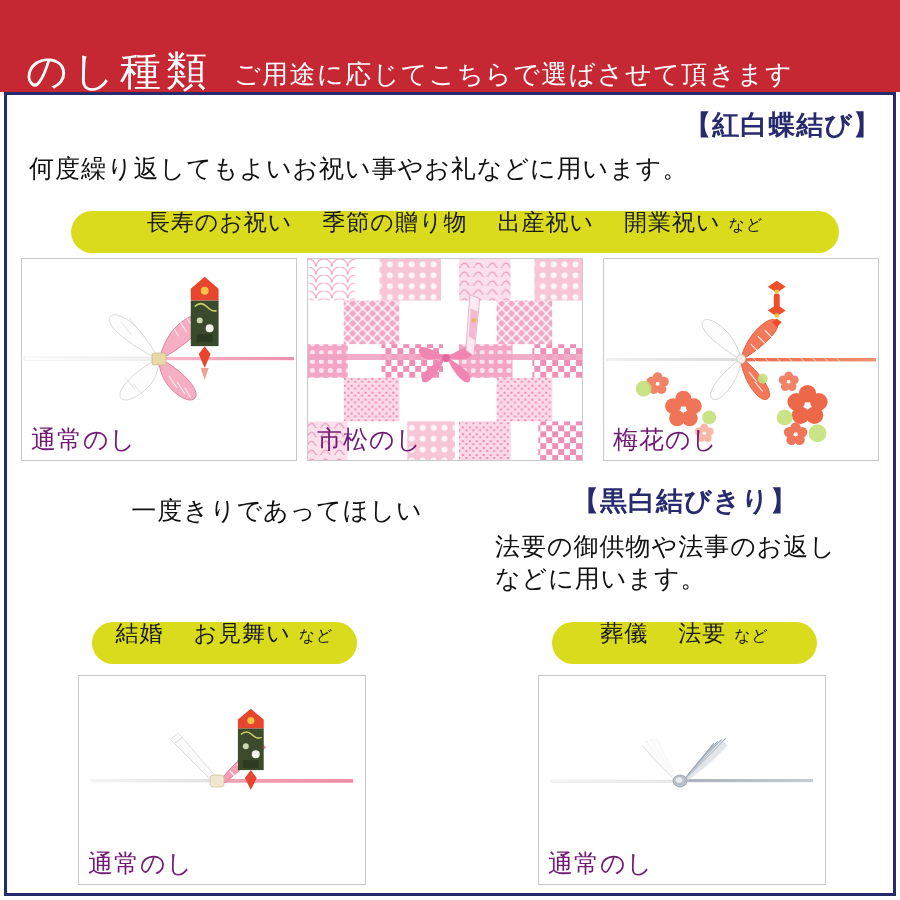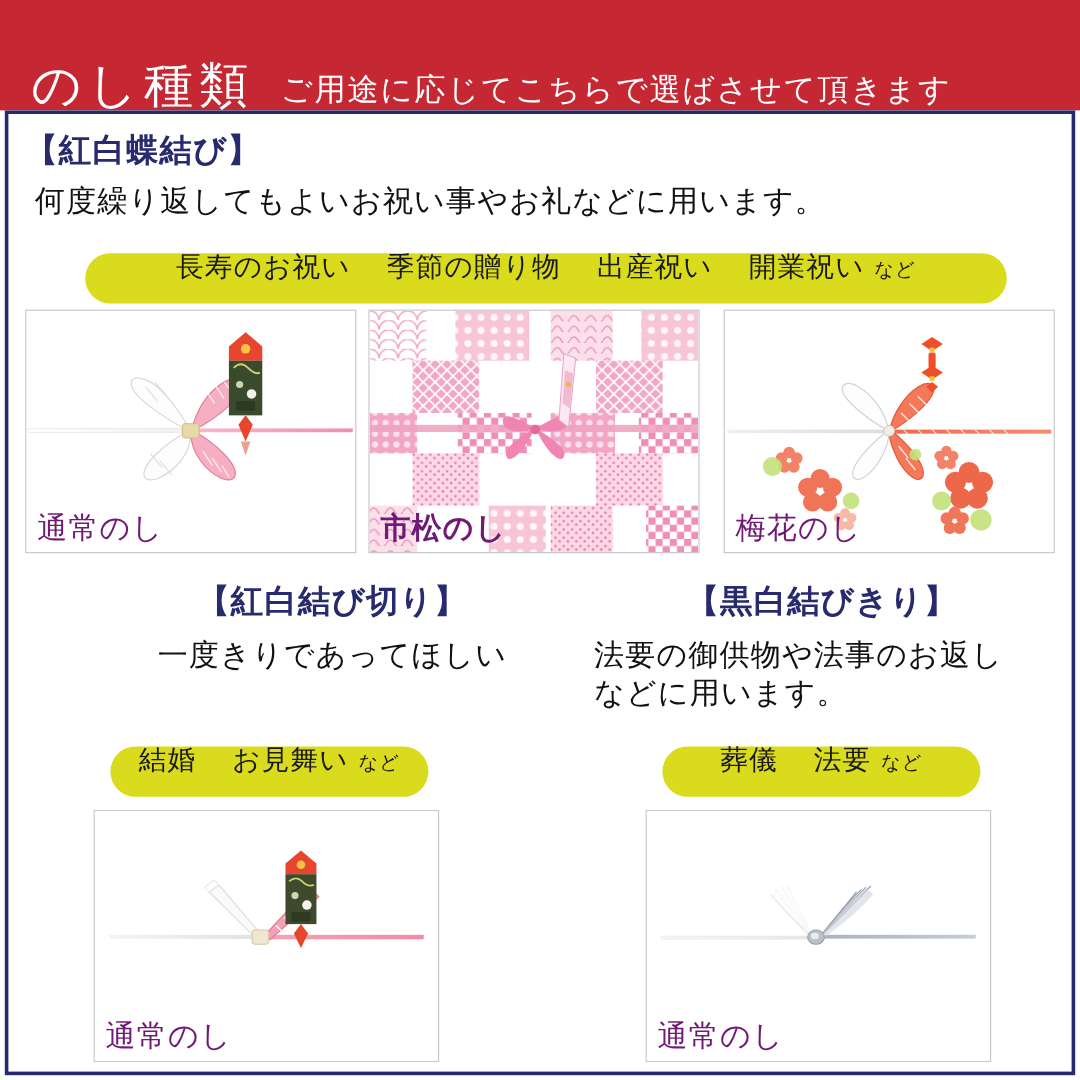--- a/index.html
+++ b/index.html
@@ -53,20 +53,21 @@
   }
 
   .section { position: absolute; }
 
   .sec-title {
     color: #282a6e;
     font-size: 27px;
     font-weight: 700;
     letter-spacing: 1px;
     white-space: nowrap;
+    text-align: right;
   }
   .sec-desc {
     color: #111111;
     font-size: 25px;
     letter-spacing: 1px;
     white-space: nowrap;
     line-height: 1.28;
   }
 
   
@@ -192,21 +193,21 @@
             <circle cx="19" cy="52" r="4" fill="#f2f2ea"></circle>
             <rect x="6" y="58" width="16" height="8" fill="#2d3a22"></rect>
             <path d="M14 70 L20 78 L14 92 L8 78 Z" fill="#e8452f"></path>
             <path d="M10 92 L18 92 L14 104 Z" fill="#f0a090"></path>
           </g>
         </svg>
       </div>
       <div class="card-label">通常のし</div>
     </div>
 
-    <div class="card" style="left:300px; top:163px; width:276px; height:203px;font-weight:bold;">
+    <div class="card" style="left:300px; top:163px; width:276px; height:203px;">
       <div class="card-art">
         <svg viewBox="0 0 276 203" preserveAspectRatio="none">
           <defs>
             <pattern id="dotsA" width="11" height="11" patternUnits="userSpaceOnUse">
               <rect width="11" height="11" fill="#f7c5d6"></rect>
               <circle cx="5.5" cy="5.5" r="3" fill="#ffffff" opacity="0.85"></circle>
             </pattern>
             <pattern id="dotsB" width="9" height="9" patternUnits="userSpaceOnUse">
               <rect width="9" height="9" fill="#f2a6c3"></rect>
               <circle cx="4.5" cy="4.5" r="2.6" fill="#fce3ee"></circle>
@@ -351,21 +352,20 @@
             <circle cx="182" cy="160" r="8"></circle>
             <circle cx="215" cy="176" r="9"></circle>
             <circle cx="160" cy="121" r="5"></circle>
           </g>
         </svg>
       </div>
       <div class="card-label">梅花のし</div>
     </div>
 
     <div class="section" style="left:80px; top:388px; width:380px; text-align:center;">
-      <div class="sec-title">【紅白結び切り】</div>
       <div class="sec-desc" style="margin-top:12px;">一度きりであってほしい</div>
     </div>
 
     <div class="pill" style="position:absolute; left:85px; top:527px; width:265px;">
       <span class="pill-tag">結婚</span>
       <span class="pill-tag">お見舞い</span>
       <span class="pill-etc">など</span>
     </div>
 
     <div class="card" style="left:71px; top:580px; width:288px; height:210px;">

